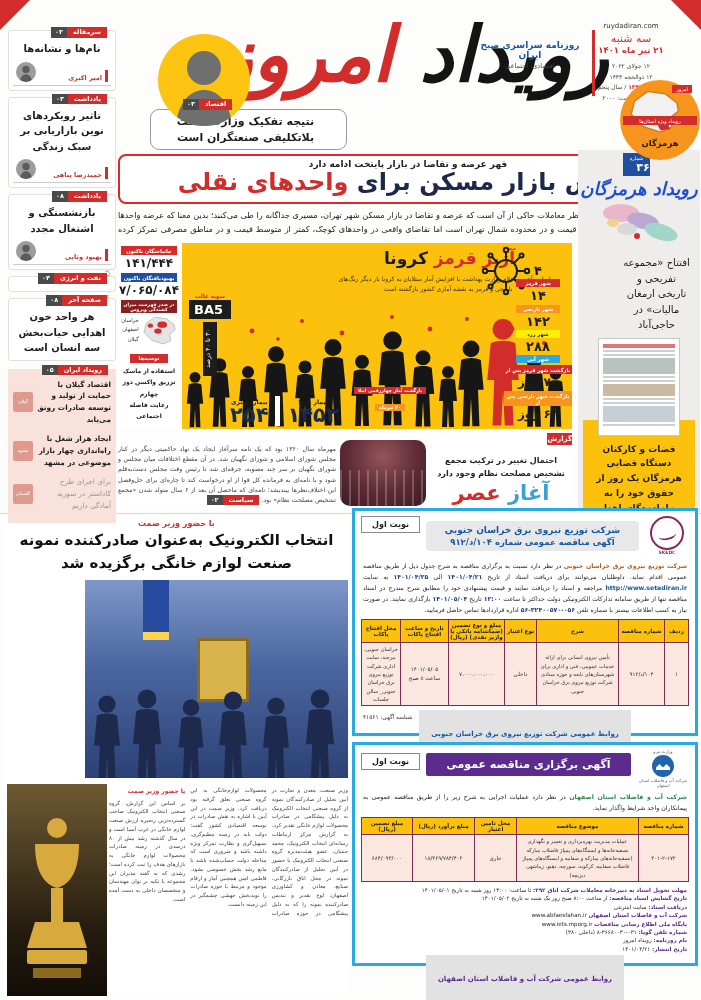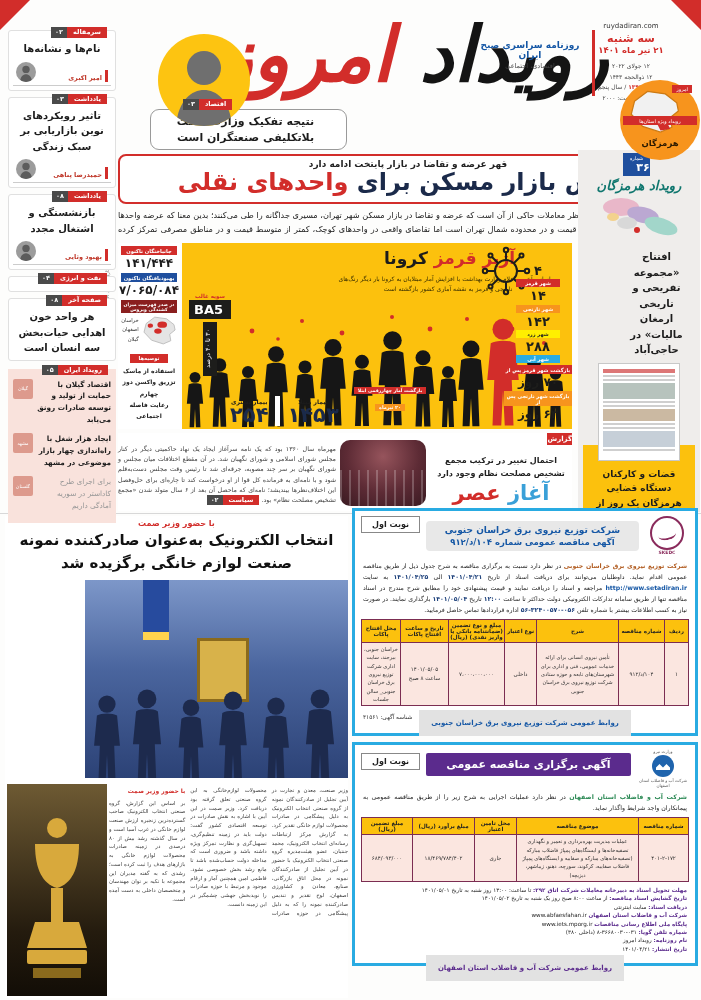--- a/index.html
+++ b/index.html
@@ -16,21 +16,21 @@
   .tag .n { background:#4a4a4a; color:#fff; padding:2px 4px; }
   
   .logo { top:-2px; right:92px; font-size:76px; font-weight:bold; font-style:italic; color:#141414; line-height:1.5; letter-spacing:-2px; }
   .logo .red { color:#d22d2a; }
   .tagline { left:470px; top:40px; width:120px; text-align:center; }
   .tagline .l1 { color:#1557a5; font-size:9px; font-weight:bold; }
   .tagline .l2 { color:#444; font-size:6.5px; margin-top:2px; }
   .vbar { left:592px; top:30px; width:3px; height:66px; background:#d22d2a; }
   .info { left:596px; top:22px; width:70px; text-align:center; }
   .info .site { font-size:7px; color:#333; direction:ltr; }
-  .info .wd { font-size:11px; font-weight:bold; color:#d22d2a; margin-top:2px; }
+  .info .wd { font-size:11px; font-weight:normal; color:#d22d2a; margin-top:2px; }
   .info .df { font-size:8.5px; font-weight:bold; color:#d22d2a; }
   .info .sm { font-size:6px; color:#444; line-height:1.75; margin-top:6px; }
   .info .sm .red { color:#d22d2a; font-weight:bold; }
   .ocircle { left:620px; top:80px; width:80px; height:80px; border-radius:50%; background:#f7941d; z-index:5; }
   .ocircle svg { position:absolute; left:8px; top:8px; }
   .ocircle .today { position:absolute; top:5px; right:8px; background:#d22d2a; color:#fff; font-size:5px; padding:1px 4px; }
   .ocircle .special { position:absolute; top:36px; left:3px; right:3px; background:#d22d2a; color:#fff; font-size:5px; text-align:center; padding:1.5px 0; }
   .ocircle .prov { position:absolute; bottom:12px; width:100%; text-align:center; font-size:8.5px; font-weight:bold; color:#2c1a00; }
   
   .avatar { left:158px; top:34px; width:92px; height:92px; border-radius:50%; background:#fdc411; overflow:hidden; z-index:3; }
@@ -81,22 +81,22 @@
   .rp-photo { position:absolute; left:222px; top:7px; width:86px; height:66px; border-radius:10px; background: radial-gradient(circle at 50% 25%, #96545c 0%, #5d2b35 55%, #391a21 100%); overflow:hidden; }
   .rp-photo .seats { position:absolute; bottom:0; width:100%; height:55%; background: repeating-linear-gradient(90deg, rgba(255,255,255,.28) 0 2px, rgba(0,0,0,0) 2px 9px); opacity:.8; }
   .rp-head { position:absolute; left:312px; top:22px; width:142px; text-align:center; }
   .rp-head .ov { font-size:8px; font-weight:bold; color:#222; line-height:1.6; }
   .rp-head .big { margin-top:2px; font-size:21px; font-weight:bold; line-height:1; }
   .rp-head .big .blue { color:#3aa0d8; } .rp-head .big .red { color:#d22d2a; }
   
   .strip { left:578px; top:150px; width:122px; height:362px; background:#efedeb; text-align:center; overflow:hidden; }
   .issue-badge { position:absolute; left:45px; top:3px; width:27px; background:#1f4f9e; color:#fff; padding:2px 0; }
   .issue-badge .a { font-size:5px; } .issue-badge .b { font-size:11px; font-weight:bold;padding-left:13px; }
-  .hz-logo { margin-top:28px; color:#0f766e; font-size:13px; font-weight:bold; font-style:italic; }
-  .hz-head { font-size:10px; font-weight:bold; color:#1c1c1c; line-height:1.55; padding:2px 9px 0;margin-left:35px; }
+  .hz-logo { margin-top:28px; color:#1d4ed8; font-size:18px; font-weight:bold; font-style:italic; }
+  .hz-head { font-size:10px; font-weight:normal; color:#1c1c1c; line-height:1.55; padding:2px 9px 0;margin-left:35px; }
   .hz-thumb { position:relative; width:82px; height:98px; background:#fff; border:1px solid #c8c8c8; margin:5px auto -16px; z-index:2; padding:3px; }
   .hz-thumb .ln { height:2px; background:#cfcfcf; margin:2px 1px; }
   .hz-thumb .ph { height:16px; background:#b7c3bd; margin:2px 1px; }
   .hz-thumb .ph2 { height:12px; background:#cbb9a2; margin:2px 1px; }
   .hz-thumb .rd { height:4px; background:#d77; margin:2px 1px; }
   .hz-note { background:#fcc10d; margin:0 5px; padding:22px 8px 8px; font-size:9px; font-weight:bold; color:#1c1c1c; line-height:1.66; }
   
   .article { left:5px; top:516px; width:343px; height:482px; background:#fff; }
   .el-kick { text-align:center; color:#d22d2a; font-size:8px; font-weight:bold; padding-top:3px; }
   .el-head { text-align:center; font-size:15px; font-weight:bold; color:#111; line-height:1.5; padding:1px 12px 0; }
@@ -110,30 +110,30 @@
   .sidebar { left:8px; top:30px; width:108px; }
   .sb-item { position:relative; background:#fff; border:1px solid #e0e0e0; border-radius:3px; margin-bottom:6px; padding:10px 4px 4px; text-align:center; }
   .sb-tag { position:absolute; top:-4px; right:8px; }
   .sb-title { font-size:10px; font-weight:bold; color:#1c1c1c; line-height:1.55; }
   .auth { display:flex; align-items:flex-end; gap:3px; margin-top:5px; padding:0 3px; border-bottom:1px solid #ccc; padding-bottom:3px; }
   .auth .bar { width:3px; height:12px; background:#d22d2a; }
   .auth .nm { font-size:6.5px; font-weight:bold; color:#c0392b; }
   .auth .sp { flex:1; }
   .auth .ph { width:20px; height:20px; border-radius:50%; background:#9c9c9c; overflow:hidden; flex:0 0 auto; }
   .iran-box { position:relative; background:#f9e2dc; margin-top:8px; padding:10px 5px 4px; }
-  .iran-row { display:flex; gap:4px; align-items:flex-start; margin-bottom:8px; }
+  .iran-row { display:flex; gap:4px; align-items:center; margin-bottom:8px; }
   .iran-row .tx { flex:1; font-size:7.3px; font-weight:bold; color:#1c1c1c; line-height:1.6; text-align:right; }
   .iran-row.dim .tx { color:#979797; font-weight:normal; }
   .iran-row .chip { flex:0 0 auto; width:20px; height:20px; background:#dd9a8d; color:#fff; font-size:4.6px; display:flex; align-items:center; justify-content:center; border-radius:2px; }
   
   .adtable { width:100%; border-collapse:collapse; border:1.5px solid #7b2d52; }
   .adtable th { background:#fcc10d; color:#222; font-size:5.6px; font-weight:bold; border:1px solid #7b2d52; padding:2px 1px; }
   .adtable td { background:#fbe6e0; color:#333; font-size:5.5px; border:1px solid #7b2d52; padding:2px; text-align:center; line-height:1.6; }
   .round-box { border:1px solid #888; font-size:8px; font-weight:bold; color:#222; padding:3px 10px; align-self:flex-start; background:#fff; }
-  .grayband { background:#e2e2e2; font-size:7px; font-weight:bold; padding:9px 12px; display:inline-block; }
+  .grayband { background:#e2e2e2; font-size:7px; font-weight:bold; padding:20px 12px; display:inline-block; }
   
   .ad1 { left:352px; top:508px; width:346px; height:228px; background:#fff; border:3px solid #29abe2; padding:5px 6px; }
   .ad1 .hd { display:flex; align-items:center; gap:6px; }
   .ad1 .logo1 { width:44px; text-align:center; flex:0 0 auto; }
   .ad1 .logo1 .circ { width:34px; height:34px; border:2.5px solid #8a2b5c; border-radius:50%; margin:0 auto; position:relative; }
   .ad1 .logo1 .circ:after { content:""; position:absolute; left:6px; top:12px; width:18px; height:8px; border-bottom:2.5px solid #8a2b5c; border-radius:0 0 50% 50%; transform:rotate(-12deg); }
   .ad1 .logo1 .cap { font-size:4.5px; color:#8a2b5c; font-weight:bold; direction:ltr; }
   .ad1 .band1 { flex:1; background:#e8e8e8; border-radius:4px; color:#1557a5; font-weight:bold; text-align:center; padding:4px 2px; }
   .ad1 .band1 .t1 { font-size:9px; } .ad1 .band1 .t2 { font-size:8.5px; margin-top:2px; }
   .ad1 .body1 { font-size:6.2px; color:#222; text-align:justify; line-height:1.78; margin:5px 2px 4px; }

